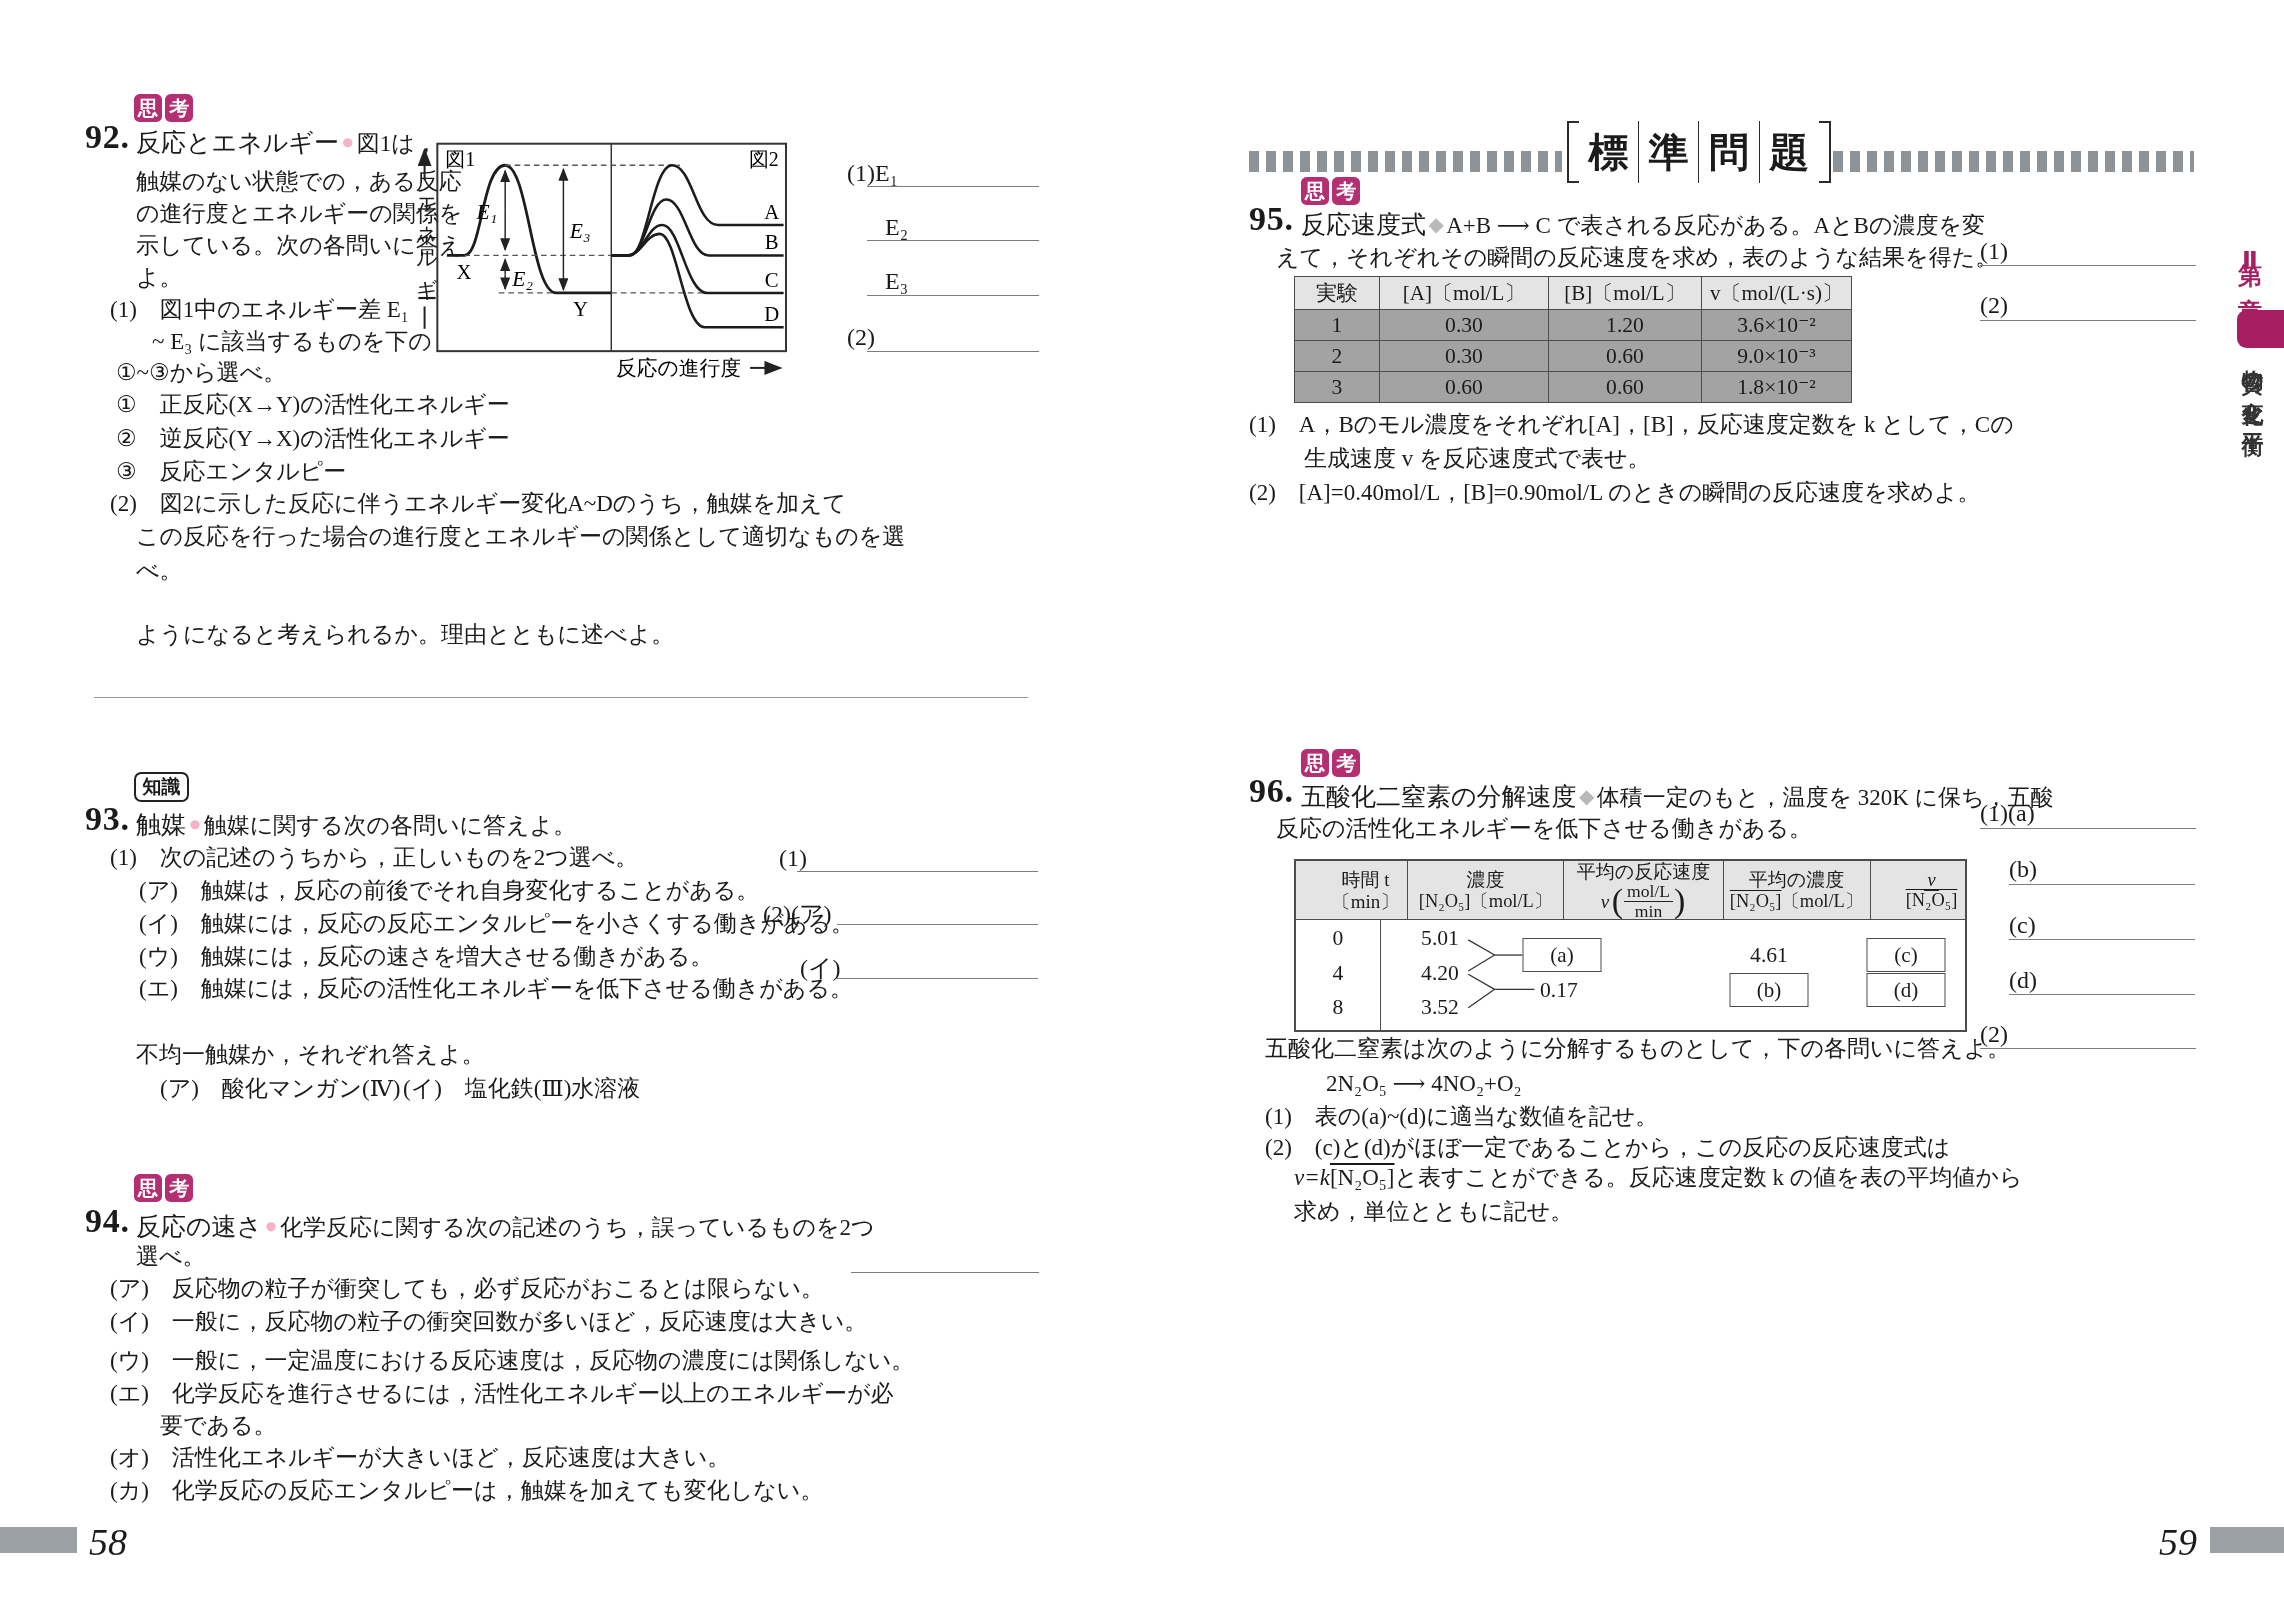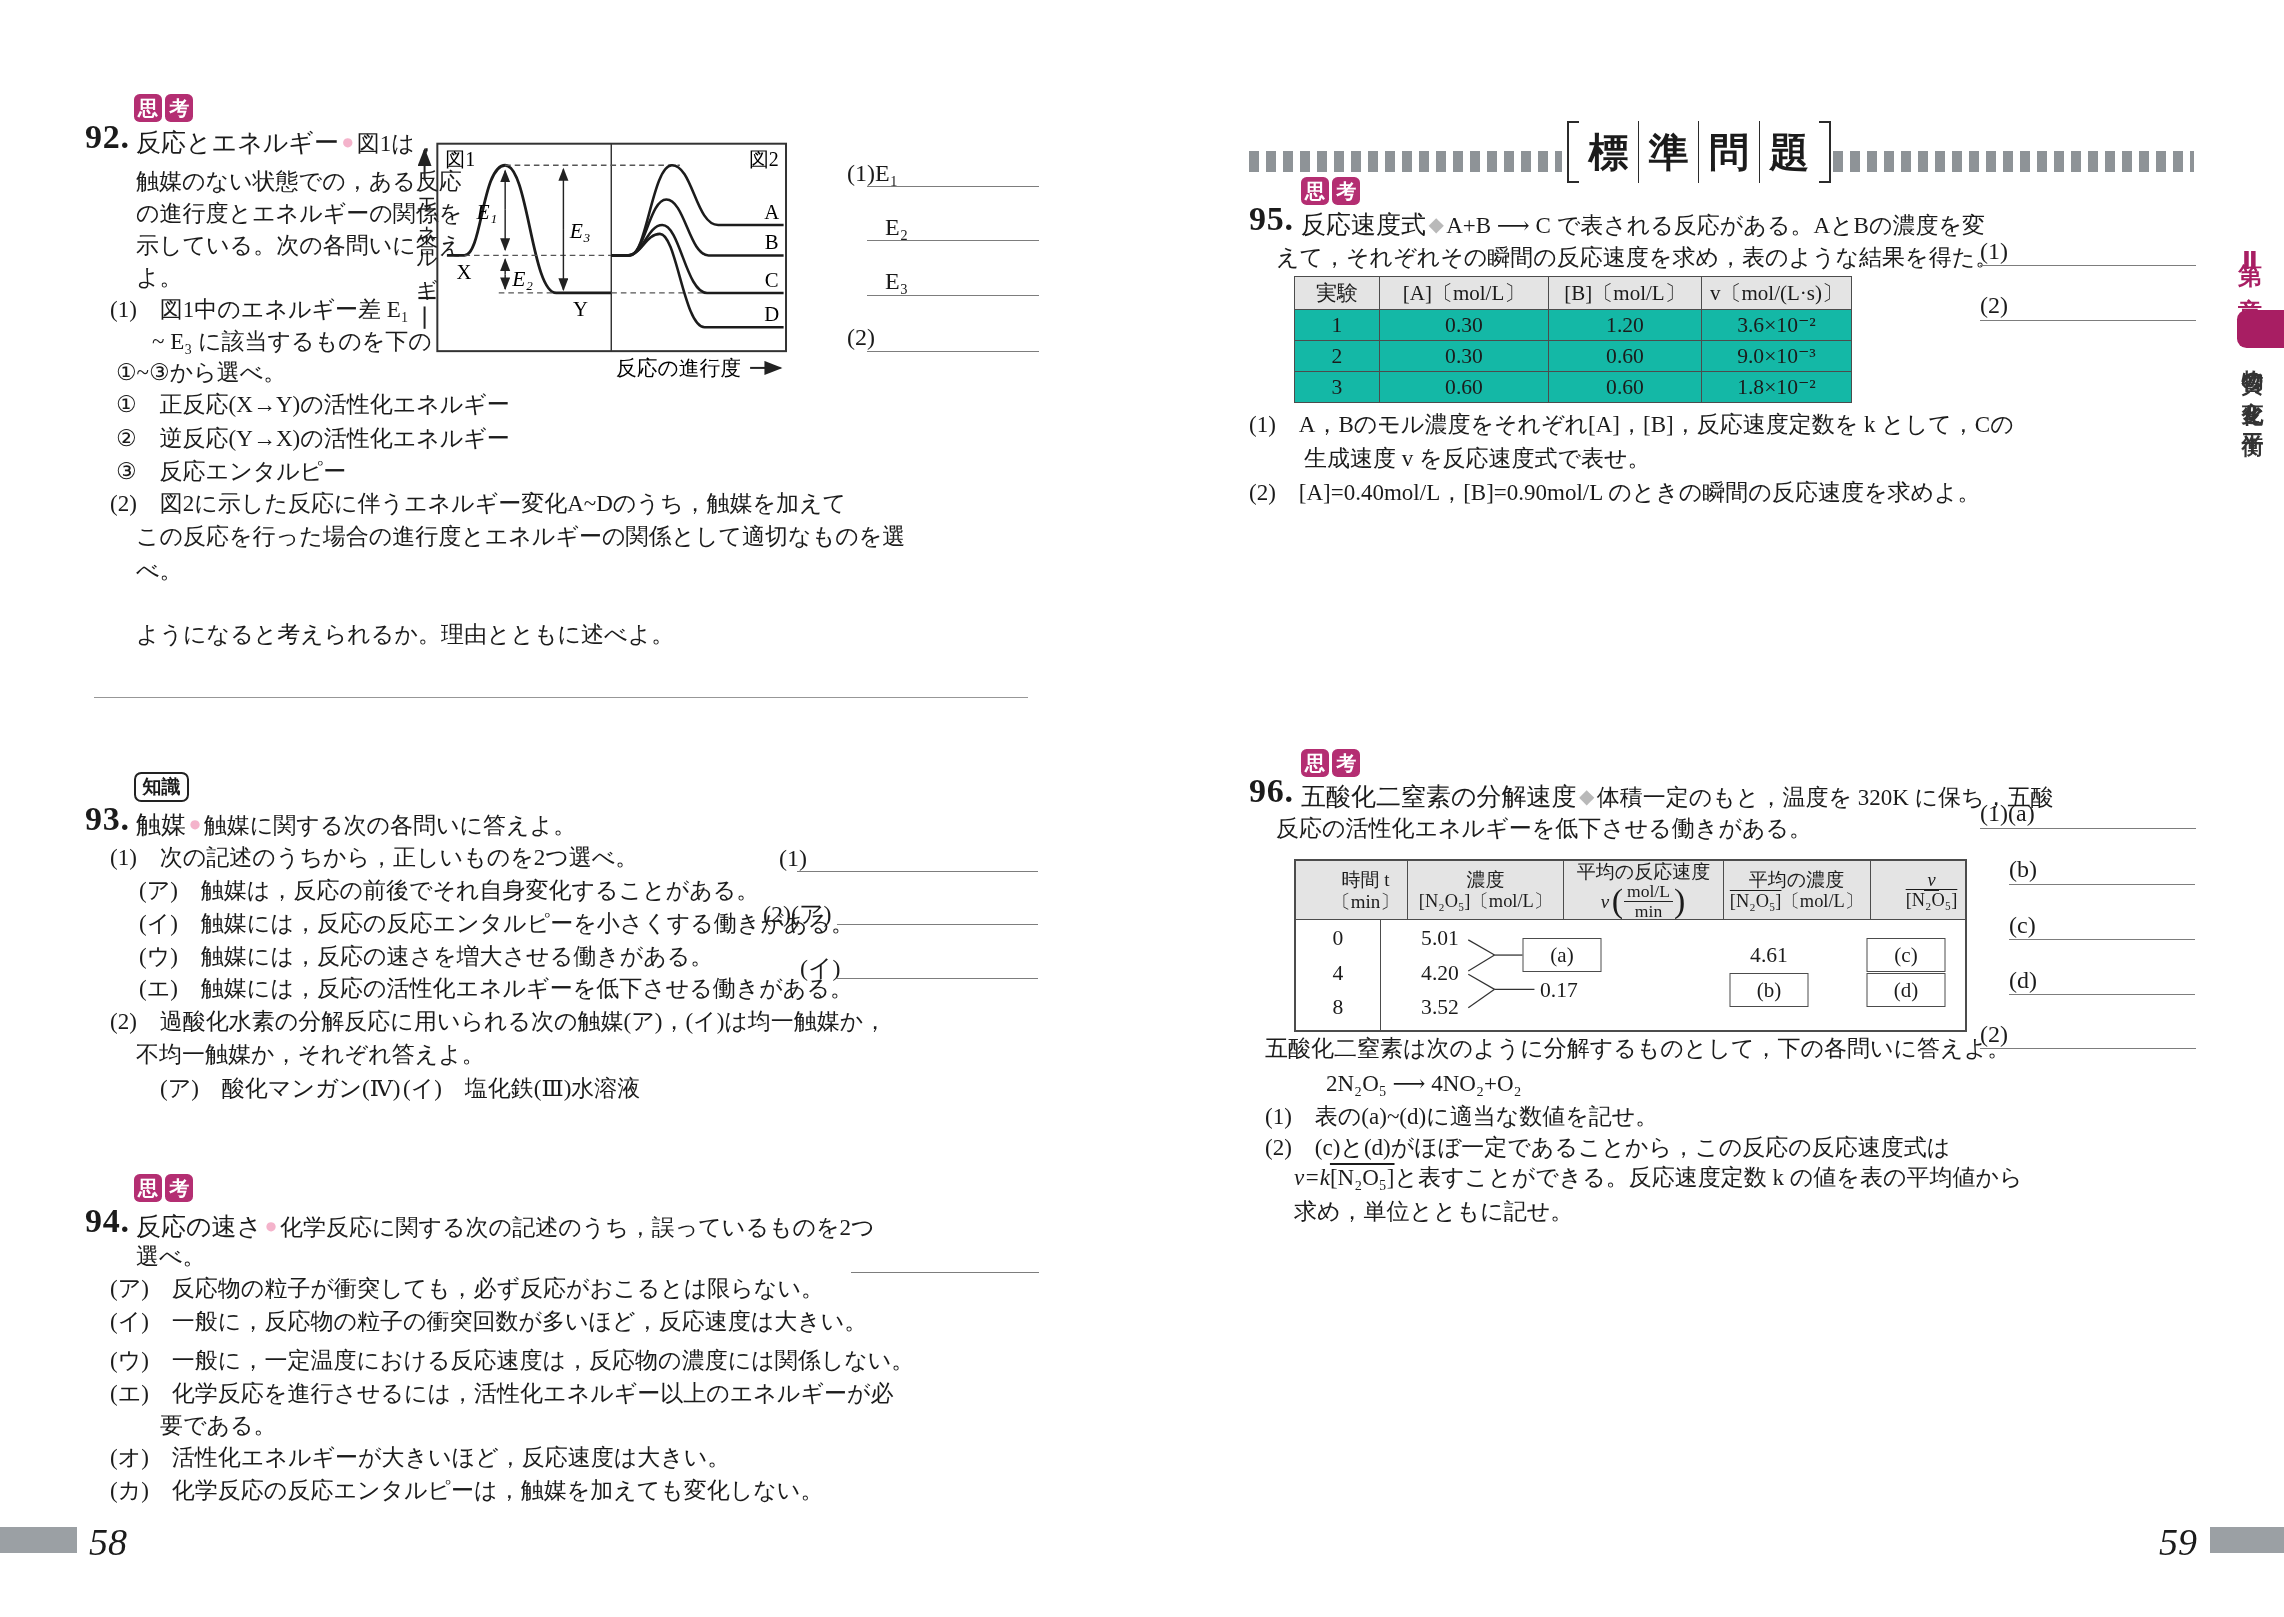--- a/index.html
+++ b/index.html
@@ -27,21 +27,21 @@
         font-family:"Liberation Sans","DejaVu Sans",sans-serif;font-weight:bold;white-space:nowrap;}
   .stripe{position:absolute;height:21px;
           background:repeating-linear-gradient(90deg,#8e9397 0 10.4px,#ffffff 10.4px 17px);}
   .stitle{position:absolute;display:flex;align-items:center;}
   .brkt{width:12px;height:62px;box-sizing:border-box;border:2.4px solid #2b2b2b;}
   .brkt.l{border-right:none;}
   .brkt.r{border-left:none;}
   .schar{font:bold 40px/62px "Liberation Sans","DejaVu Sans",sans-serif;padding:0 9.6px;height:62px;
          display:flex;align-items:center;border-right:1.6px solid #2b2b2b;}
   .schar.last{border-right:none;}
-  .tbl95{position:absolute;left:1294px;top:276px;border-collapse:collapse;font-size:21.6px;background:#14b8a6;}
+  .tbl95{position:absolute;left:1294px;top:276px;border-collapse:collapse;font-size:21.6px;background:#a3a3a3;}
   .tbl95 th,.tbl95 td{border:1.6px solid #4c4c4c;text-align:center;padding:0;font-weight:normal;}
   .tbl95 th{background:#e4e4e4;height:32px;font-size:21px;}
   .tbl95 td{height:30px;}
   .tbl96{position:absolute;left:1294px;top:859px;width:673px;height:173px;
          border:2px solid #4c4c4c;background:#fff;box-sizing:border-box;}
   .t96hdr{position:absolute;left:0;top:0;width:100%;height:59px;background:#e4e4e4;
           border-bottom:1.6px solid #4c4c4c;box-sizing:border-box;}
   .hcell{position:absolute;top:0;height:59px;box-sizing:border-box;border-right:1.6px solid #4c4c4c;
          display:flex;flex-direction:column;align-items:center;justify-content:center;
          font-size:19px;line-height:1.15;margin-left:28px;}
@@ -145,21 +145,20 @@
   <div class="kbadge" style="left:134px;top:772px">知識</div>
   <div class="num" style="left:85px;top:800px">93.</div>
   <div class="trow" style="left:136px;top:808px">
     <span class="ptitle">触媒</span><span class="mk-pink">●</span><span class="tail">触媒に関する次の各問いに答えよ。</span>
   </div>
   <div class="t" style="left:110px;top:844px">(1)　次の記述のうちから，正しいものを2つ選べ。</div>
   <div class="t" style="left:139px;top:877px">(ア)　触媒は，反応の前後でそれ自身変化することがある。</div>
   <div class="t" style="left:139px;top:910px">(イ)　触媒には，反応の反応エンタルピーを小さくする働きがある。</div>
   <div class="t" style="left:139px;top:943px">(ウ)　触媒には，反応の速さを増大させる働きがある。</div>
   <div class="t" style="left:139px;top:975px">(エ)　触媒には，反応の活性化エネルギーを低下させる働きがある。</div>
-  <div class="t" style="left:110px;top:1008px">(2)　過酸化水素の分解反応に用いられる次の触媒(ア)，(イ)は均一触媒か，</div>
   <div class="t" style="left:136px;top:1041px">不均一触媒か，それぞれ答えよ。</div>
   <div class="t" style="left:160px;top:1075px">(ア)　酸化マンガン(Ⅳ)</div>
   <div class="t" style="left:403px;top:1075px">(イ)　塩化鉄(Ⅲ)水溶液</div>
 
   <div class="albl" style="left:779px;top:845px">(1)</div>
   <div class="blank" style="left:797px;top:871px;width:241px"></div>
   <div class="albl" style="left:763px;top:898px">(2)(ア)</div>
   <div class="blank" style="left:837px;top:924px;width:201px"></div>
   <div class="albl" style="left:800px;top:952px">(イ)</div>
   <div class="blank" style="left:837px;top:978px;width:201px"></div>

